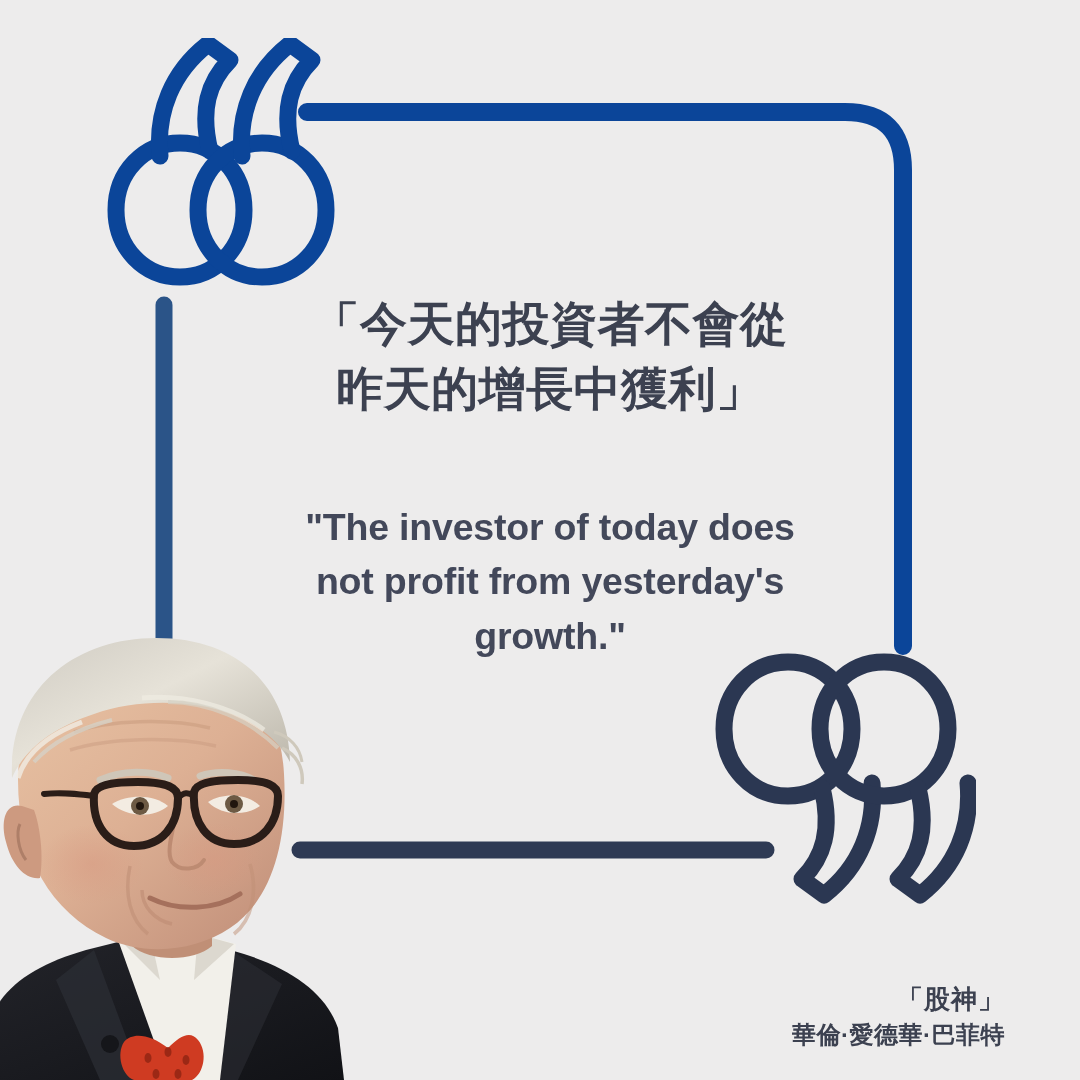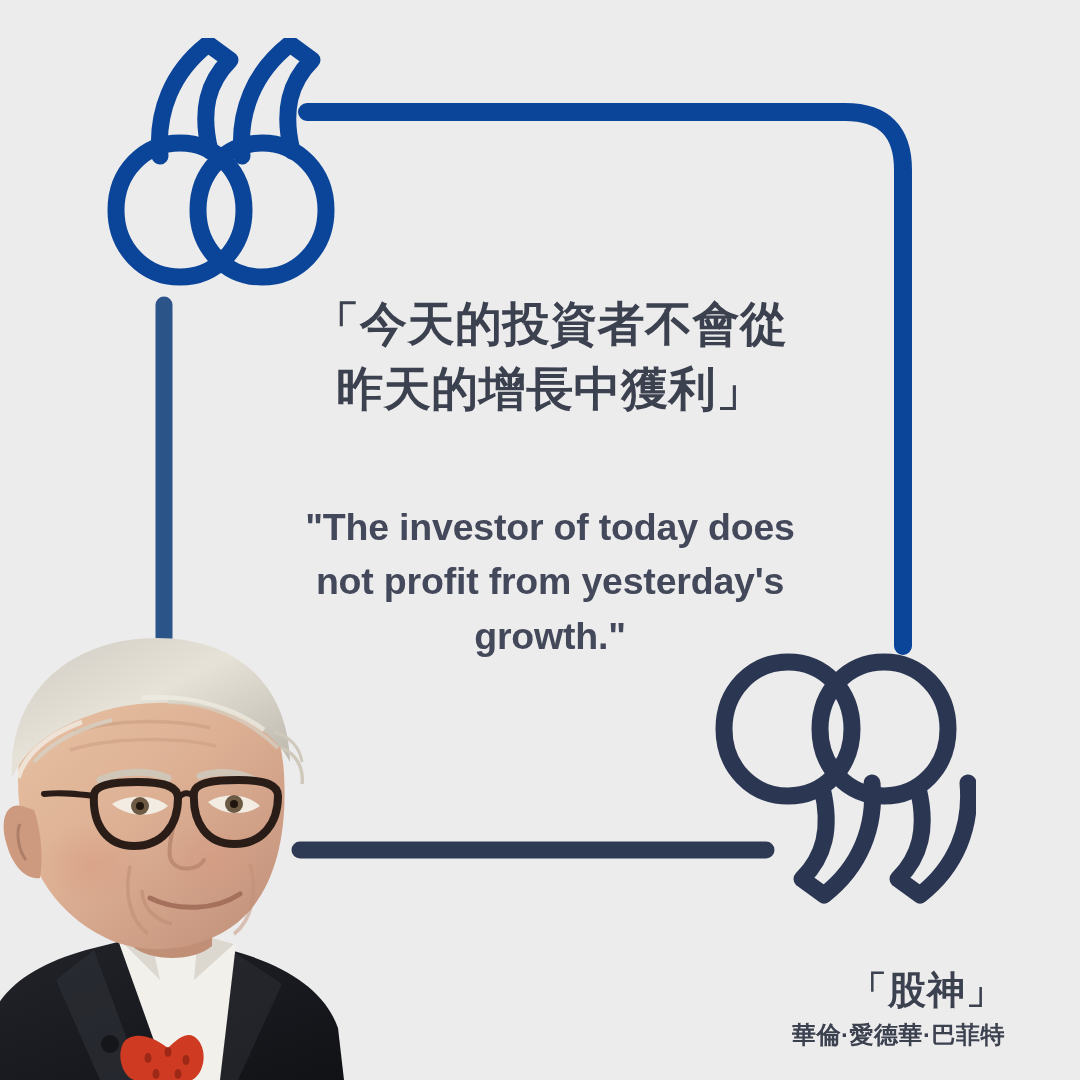--- a/index.html
+++ b/index.html
@@ -54,21 +54,21 @@
     white-space:pre-line;
   }
   .attribution{
     position:absolute;
     right:75px;bottom:28px;
     text-align:right;
     color:#3c4150;
     font-weight:700;
     line-height:1.42;
   }
-  .attr-title{font-size:38px;display:block;letter-spacing:1px;}
+  .attr-title{font-size:26px;display:block;letter-spacing:1px;}
   .attr-name{font-size:24px;display:block;letter-spacing:0.5px;}
 
   
   .portrait{
     position:absolute;
     left:-18px;bottom:0;
     width:400px;height:452px;
   }
 </style>
 </head>

